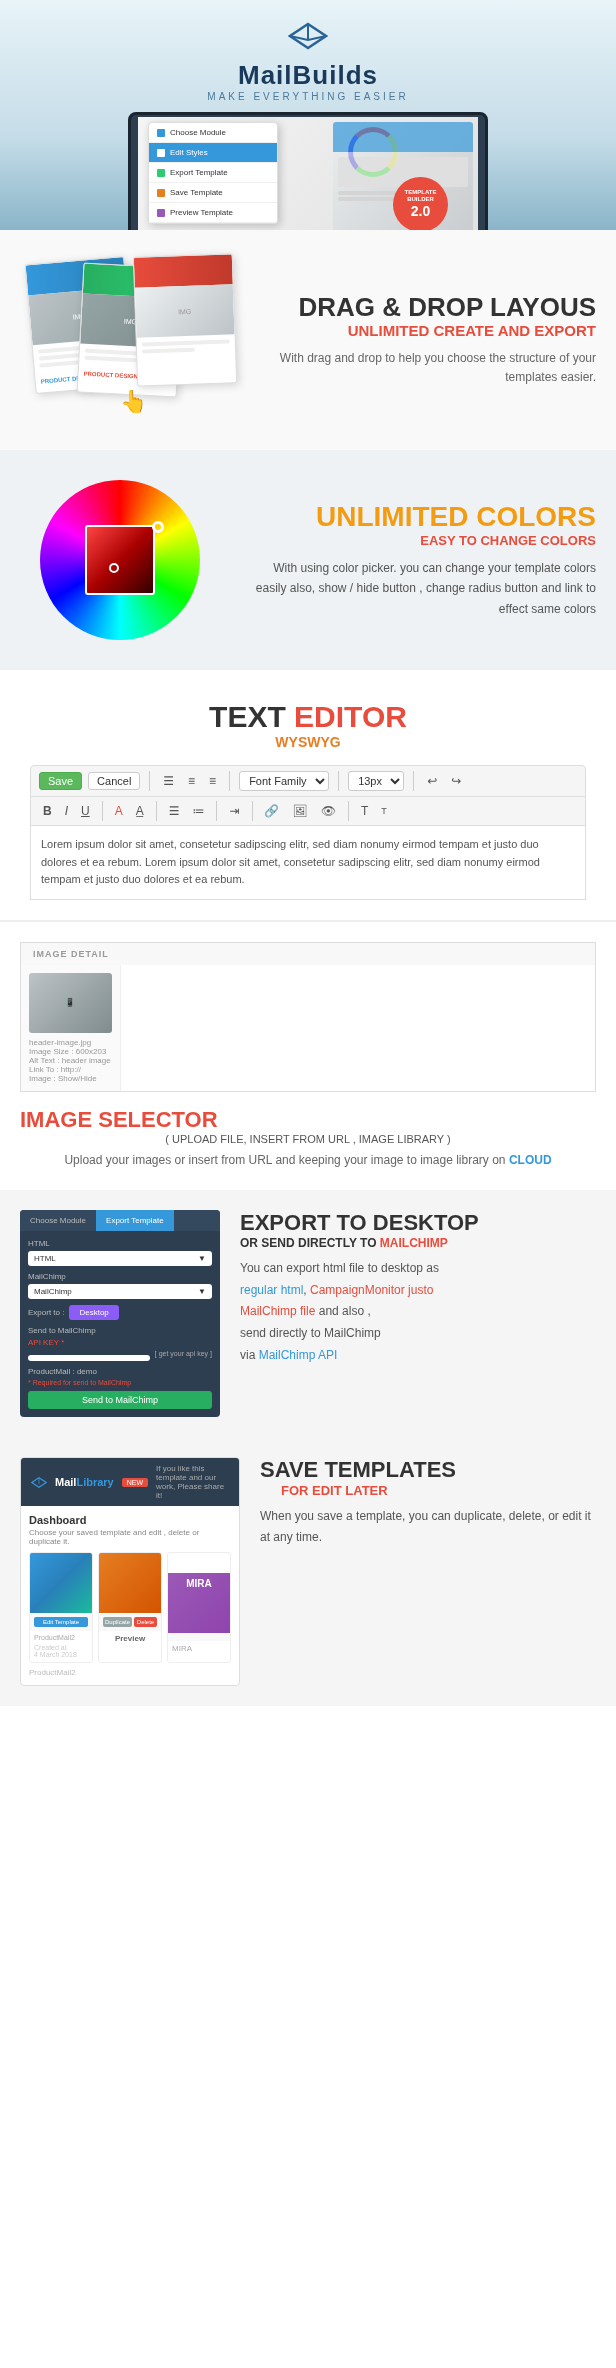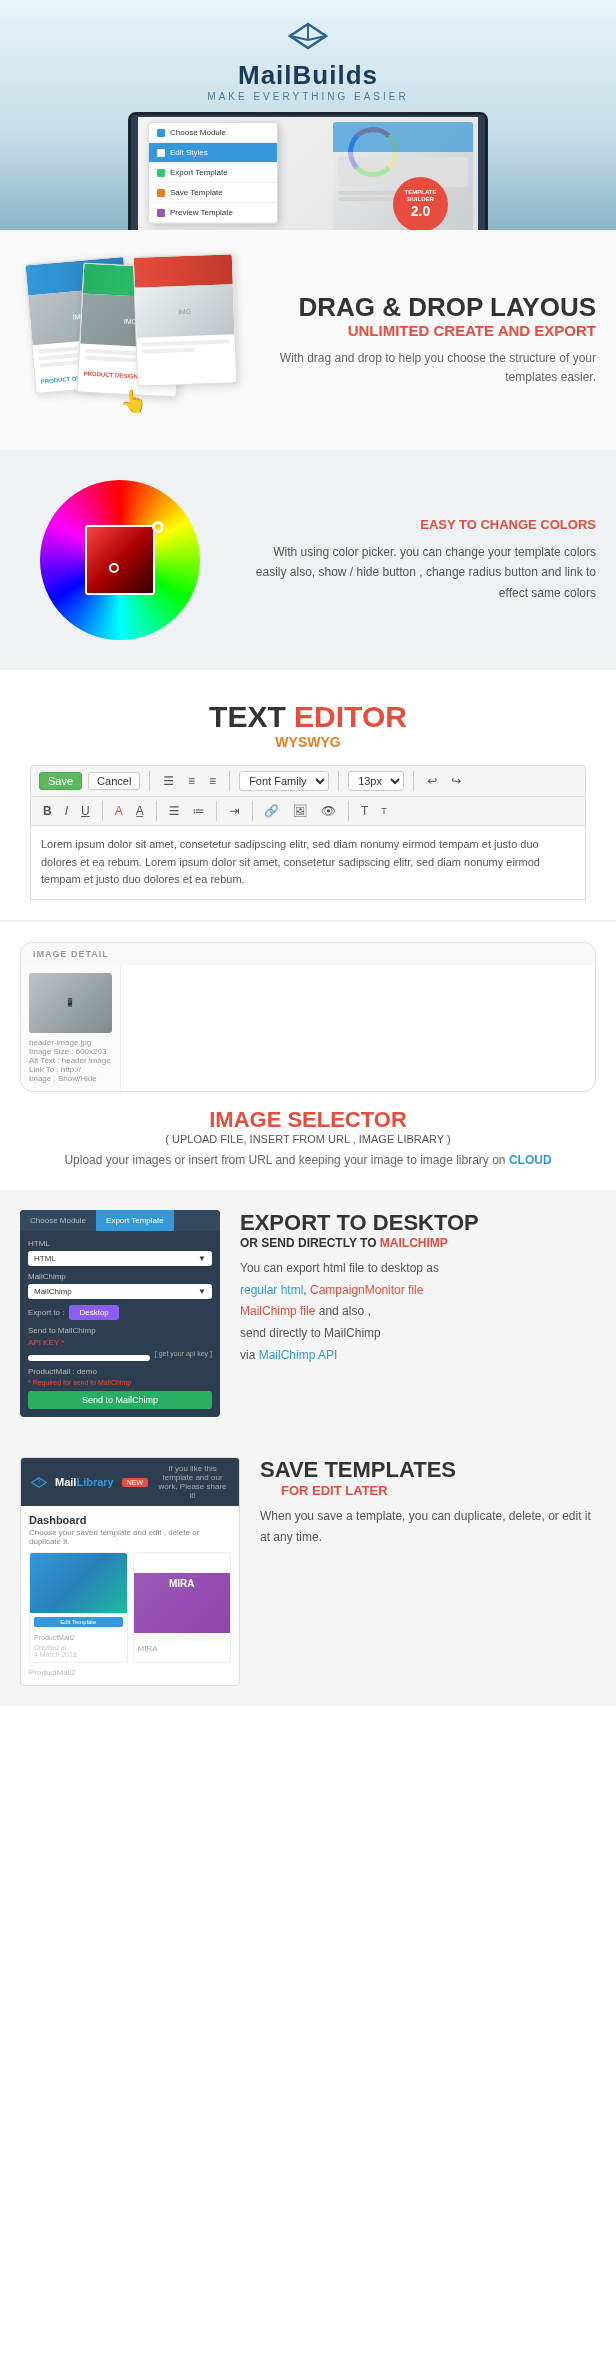--- a/index.html
+++ b/index.html
@@ -262,21 +262,21 @@
     }
 
     
     .image-section {
       background: #fff;
       padding: 20px;
       border-top: 2px solid #eee;
     }
     .image-panel {
       border: 1px solid #ddd;
-      border-radius: 12px;
+      border-radius: 0;
       overflow: hidden;
       margin-bottom: 15px;
     }
     .image-panel-header {
       background: #f8f8f8;
       padding: 6px 12px;
       font-size: 9px;
       font-weight: bold;
       color: #999;
       text-transform: uppercase;
@@ -334,21 +334,21 @@
       background: linear-gradient(135deg, #ecf0f1, #bdc3c7);
       border-radius: 3px;
       position: relative;
       display: flex;
       align-items: center;
       justify-content: center;
     }
     .image-thumb-item.active { border: 2px solid #2ecc71; }
     .image-check { position: absolute; top: 2px; right: 2px; background: #2ecc71; color: #fff; border-radius: 50%; width: 14px; height: 14px; font-size: 8px; display: flex; align-items: center; justify-content: center; }
     .image-badge { background: #e74c3c; color: #fff; border-radius: 3px; width: 18px; height: 18px; font-size: 9px; display: flex; align-items: center; justify-content: center; }
-    .image-selector-title { font-size: 22px; font-weight: 900; color: #333; text-align: center; margin-top: 15px; }
+    .image-selector-title { font-size: 22px; font-weight: 900; color: #333; margin-top: 15px; }
     .image-selector-title span { color: #e74c3c; }
     .image-selector-sub { font-size: 11px; color: #555; text-align: center; margin-bottom: 5px; }
     .image-selector-desc { font-size: 12px; color: #666; text-align: center; line-height: 1.7; }
     .cloud-link { color: #3498db; font-weight: bold; }
 
     
     .export-section {
       background: #f5f5f5;
       padding: 20px;
       display: flex;
@@ -597,20 +597,23 @@
 <section class="colors-section">
   <div class="color-wheel-area">
     <div class="color-wheel">
       <div class="color-picker-square">
         <div class="picker-circle-outer"></div>
         <div class="picker-circle-inner"></div>
       </div>
     </div>
   </div>
   <div class="colors-right">
+    <div class="colors-title">
+      <span style="color:#f39c12;">UNLIMITED</span><span> COLORS</span>
+    </div>
     <div class="colors-subtitle">EASY TO CHANGE COLORS</div>
     <div class="colors-desc">With using color picker. you can change your template colors easily also, show / hide button , change radius button and link to effect same colors</div>
   </div>
 </section>
 
 <section class="editor-section">
   <div class="editor-title">
     <span style="color:#333;">TEXT</span><span style="color:#e74c3c;"> EDITOR</span>
   </div>
   <div class="editor-subtitle">WYSWYG</div>
@@ -717,21 +720,21 @@
     </div>
   </div>
   <div class="export-right">
     <div class="export-title">EXPORT TO DESKTOP</div>
     <div class="export-or">
       <span>OR SEND DIRECTLY TO</span> <span class="mc">MAILCHIMP</span>
     </div>
     <div class="export-desc">
       <span>You can export html file to desktop as</span><br>
       <a class="export-desc" style="color:#3498db;">regular html</a>,
-      <a class="export-desc" style="color:#e74c3c;">CampaignMonitor file</a><br>
+      <a class="export-desc" style="color:#e74c3c;">CampaignMonitor justo</a><br>
       <a class="export-desc" style="color:#e74c3c;">MailChimp file</a>
       <span>and also ,</span><br>
       <span>send directly to MailChimp</span><br>
       <span>via</span>
       <a class="export-desc" style="color:#3498db;">MailChimp API</a>
     </div>
   </div>
 </section>
 
 <section class="save-section">
@@ -739,37 +742,45 @@
     <div class="save-panel">
       <div class="save-panel-header">
         <svg width="16" height="13" viewBox="0 0 40 32">
           <polygon points="20,4 38,16 20,28 2,16" fill="none" stroke="#3498db" stroke-width="3"></polygon>
           <line x1="20" y1="4" x2="20" y2="20" stroke="#3498db" stroke-width="2"></line>
         </svg>
         <span class="save-logo">
           Mail<span>Library</span>
         </span>
         <span class="save-new-badge">NEW</span>
-        <span style="font-size:8px;color:#aaa;flex:1;text-align:center;">If you like this template and our work, Please share it!</span>
+        <span style="font-size:8px;color:#aaa;flex:1;text-align:left;">If you like this template and our work, Please share it!</span>
       </div>
       <div class="save-panel-content">
         <div style="font-size:11px;font-weight:bold;color:#333;margin-bottom:2px;">Dashboard</div>
         <div class="save-panel-sub">Choose your saved template and edit , delete or duplicate it.</div>
         <div class="template-gallery">
           <div class="template-item">
             <div class="template-item-img"></div>
             <div class="template-item-actions">
               <div class="template-action-btn btn-edit">Edit Template</div>
             </div>
             <div class="template-name">ProductMail2</div>
             <div class="save-date">
               Created at<br><span>4 March 2018</span>
             </div>
           </div>
           <div class="template-item">
+            <div class="template-item-img orange"></div>
+            <div class="template-item-actions">
+              <div class="template-action-btn btn-dup">Duplicate</div>
+              <div class="template-action-btn btn-del">Delete</div>
+            </div>
+            <div style="font-size:8px;color:#666;text-align:center;padding:3px;font-weight:bold;">Preview</div>
+          </div>
+          <div class="template-item">
             <div class="template-item-img purple">
               <div style="color:#fff;font-size:10px;font-weight:bold;padding:5px;text-align:center;margin-top:20px;">MIRA</div>
             </div>
             <div class="template-item-actions">
             </div>
             <div style="font-size:8px;color:#aaa;padding:3px 4px;">MIRA</div>
           </div>
         </div>
         <div style="font-size:8px;color:#bbb;margin-top:5px;">ProductMail2</div>
       </div>

